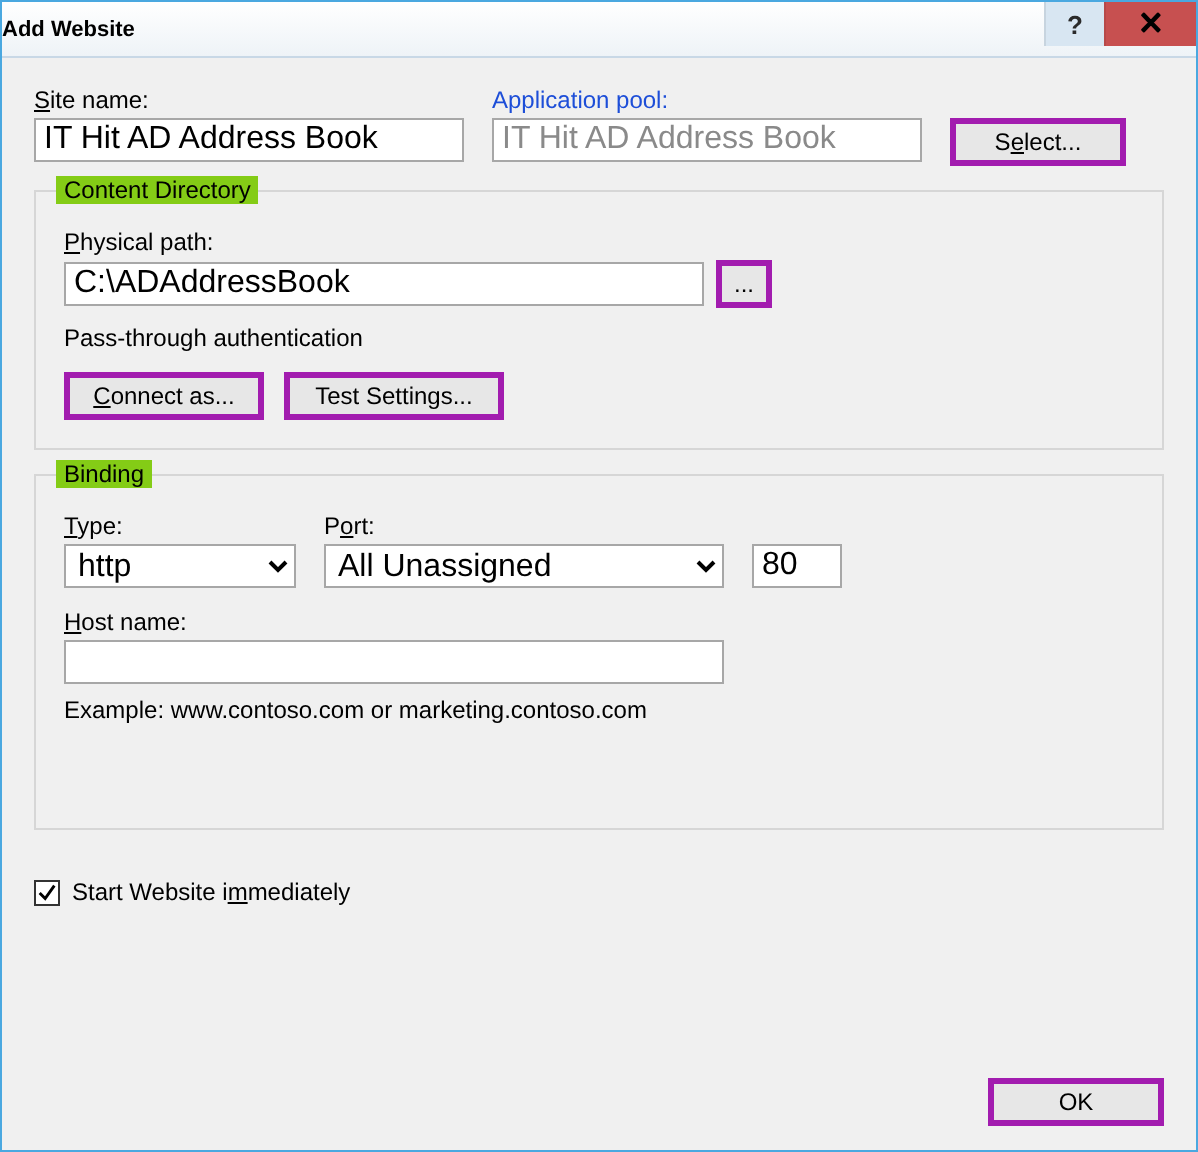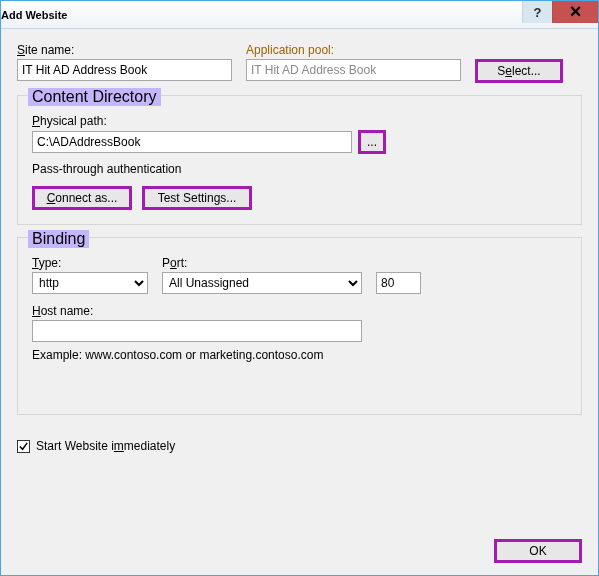--- a/index.html
+++ b/index.html
@@ -59,32 +59,32 @@
     width: 46px;
     font-size: 14px;
   }
   .client {
     padding: 14px 16px 14px 16px;
     height: calc(100% - 28px);
     position: relative;
   }
   .row { display: flex; align-items: center; }
   .label { color: #000; }
-  .disabled-label { color: #a16207; }
+  .disabled-label { color: #1d4ed8; }
   .site-row { display: flex; gap: 14px; }
   .site-col1 { width: 215px; }
   .site-col2 { width: 215px; }
   .site-col3 { flex: 1; display:flex; align-items:flex-end; }
   input.text, select.text {
     height: 22px;
     border: 1px solid #a7a7a7;
     background: #fff;
     padding: 0 4px;
     font-family: inherit;
-    font-size: 12px;
+    font-size: 16px;
     outline: none;
   }
   input.text[disabled] {
     color: #8a8a8a;
     background: #fff;
   }
   .btn {
     height: 24px;
     min-width: 82px;
     background: #e7e7e7;
@@ -99,23 +99,23 @@
   .group {
     border: 1px solid #d6d6d6;
     margin-top: 12px;
     position: relative;
     padding: 18px 14px 14px 14px;
   }
   .group .legend {
     position: absolute;
     top: -8px;
     left: 10px;
-    background: #c4b5fd;
+    background: #84cc16;
     padding: 0 4px;
-    font-size: 16px;
+    font-size: 12px;
   }
   .u { text-decoration: underline; }
   .chk-row { display:flex; align-items:center; gap:6px; margin-top:24px;}
   .chk {
     width: 13px; height: 13px;
     border: 1px solid #333;
     background: #fff;
     display: inline-flex;
     align-items: center;
     justify-content: center;

